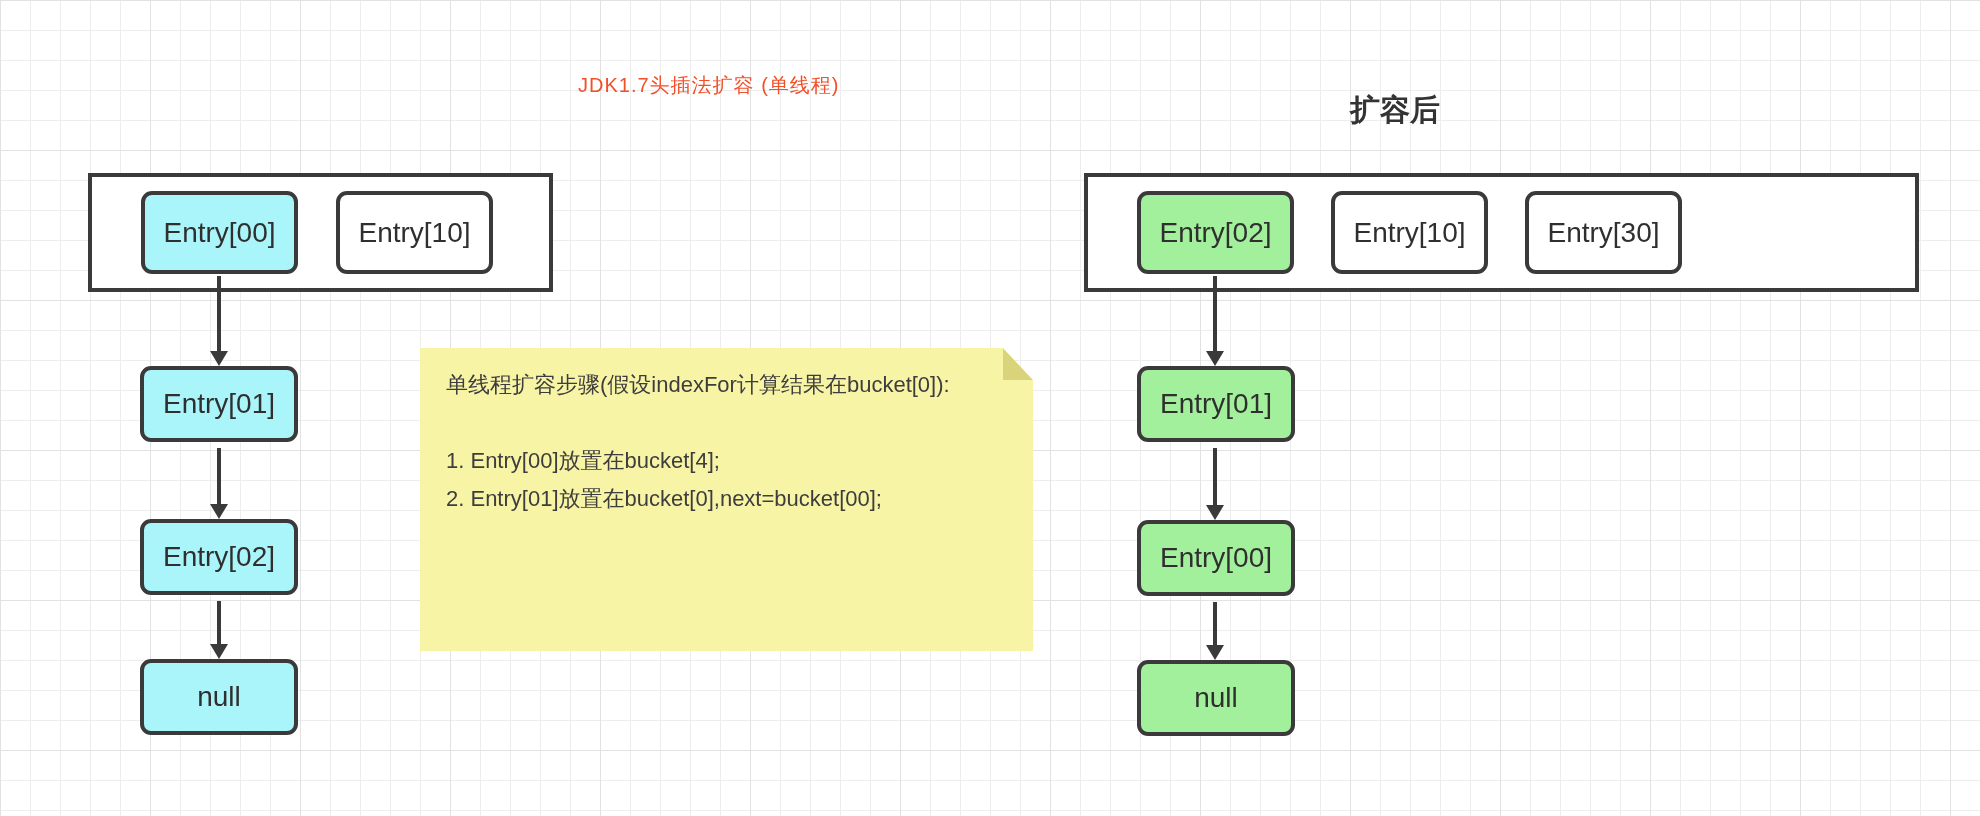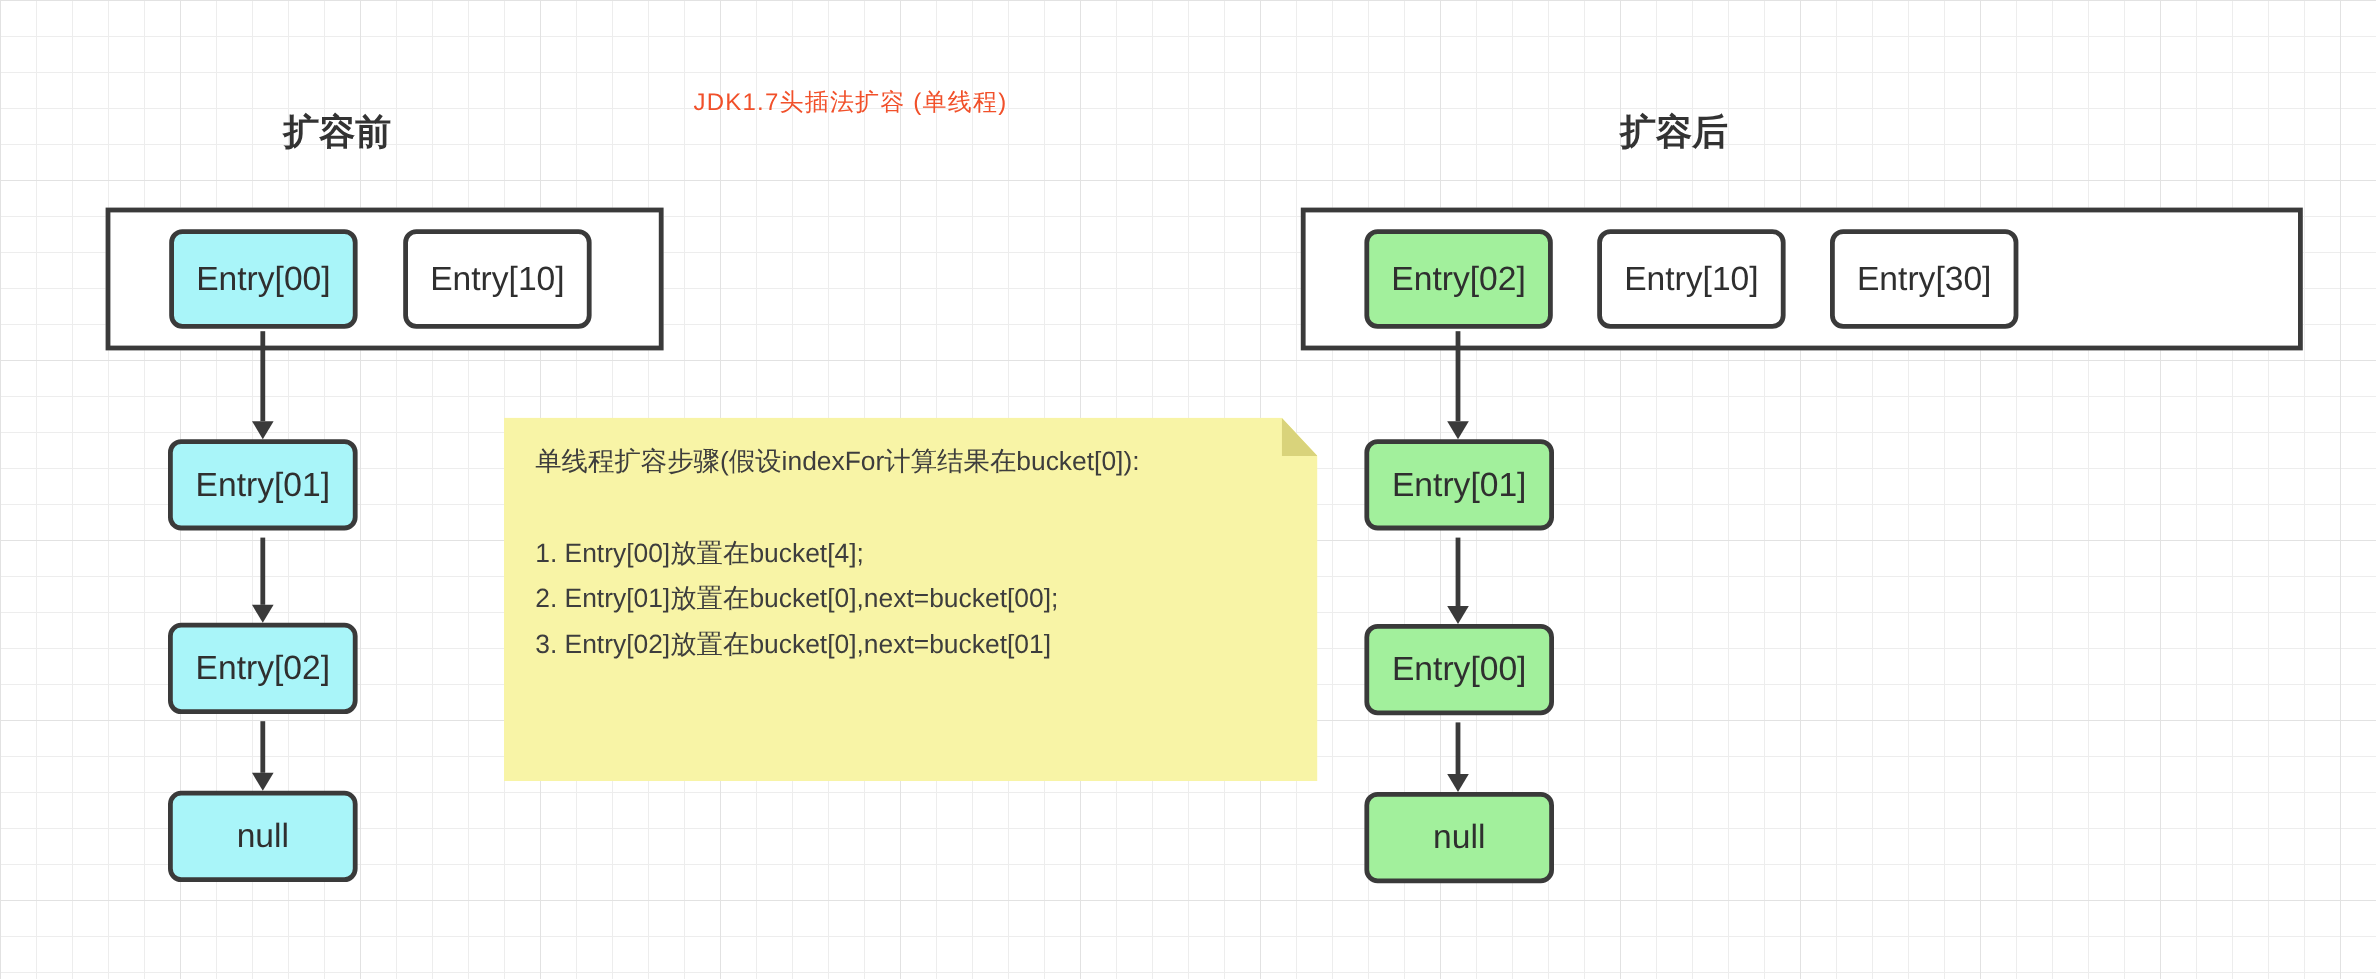--- a/index.html
+++ b/index.html
@@ -99,21 +99,21 @@
   }
   .arrow-head{
     width:0;height:0;
     border-left:9px solid transparent;
     border-right:9px solid transparent;
     border-top:15px solid var(--line);
   }
   .sticky-note{
     position:absolute;
     left:420px;top:348px;
-    width:678px;height:303px;
+    width:613px;height:303px;
     background:var(--note-bg);
     clip-path:polygon(0 0, calc(100% - 30px) 0, 100% 32px, 100% 100%, 0 100%);
     padding:18px 26px;
     color:#3d3d3d;
     font-size:22px;
     line-height:38px;
   }
   .note-fold{
     position:absolute;
     right:0;top:0;
@@ -124,21 +124,20 @@
   .note-spacer{height:38px;}
   .note-line{white-space:nowrap;}
 </style>
 </head>
 <body>
 
 <div class="canvas">
 
   <div class="page-title">JDK1.7头插法扩容 (单线程)</div>
 
-  <div class="section-heading heading-before">扩容前</div>
   <div class="section-heading heading-after">扩容后</div>
 
   <div class="bucket-container bucket-before">
     <div class="entry-box cyan">Entry[00]</div>
     <div class="entry-box">Entry[10]</div>
   </div>
 
   <div class="entry-box cyan chain-box" style="left:140px;top:366px;">Entry[01]</div>
   <div class="entry-box cyan chain-box" style="left:140px;top:519px;">Entry[02]</div>
   <div class="entry-box cyan chain-box" style="left:140px;top:659px;">null</div>
@@ -178,17 +177,16 @@
     <div class="arrow-line"></div>
       <div class="arrow-head"></div>
   </div>
 
   <div class="sticky-note">
     <div class="note-fold"></div>
     <div class="note-line">单线程扩容步骤(假设indexFor计算结果在bucket[0]):</div>
     <div class="note-spacer"></div>
     <div class="note-line">1. Entry[00]放置在bucket[4];</div>
     <div class="note-line">2. Entry[01]放置在bucket[0],next=bucket[00];</div>
-    <div class="note-line">3. Entry[02]放置在bucket[0],next=bucket[01]</div>
     <div class="note-spacer"></div>
   </div>
 
 </div>
 
 </body></html>

